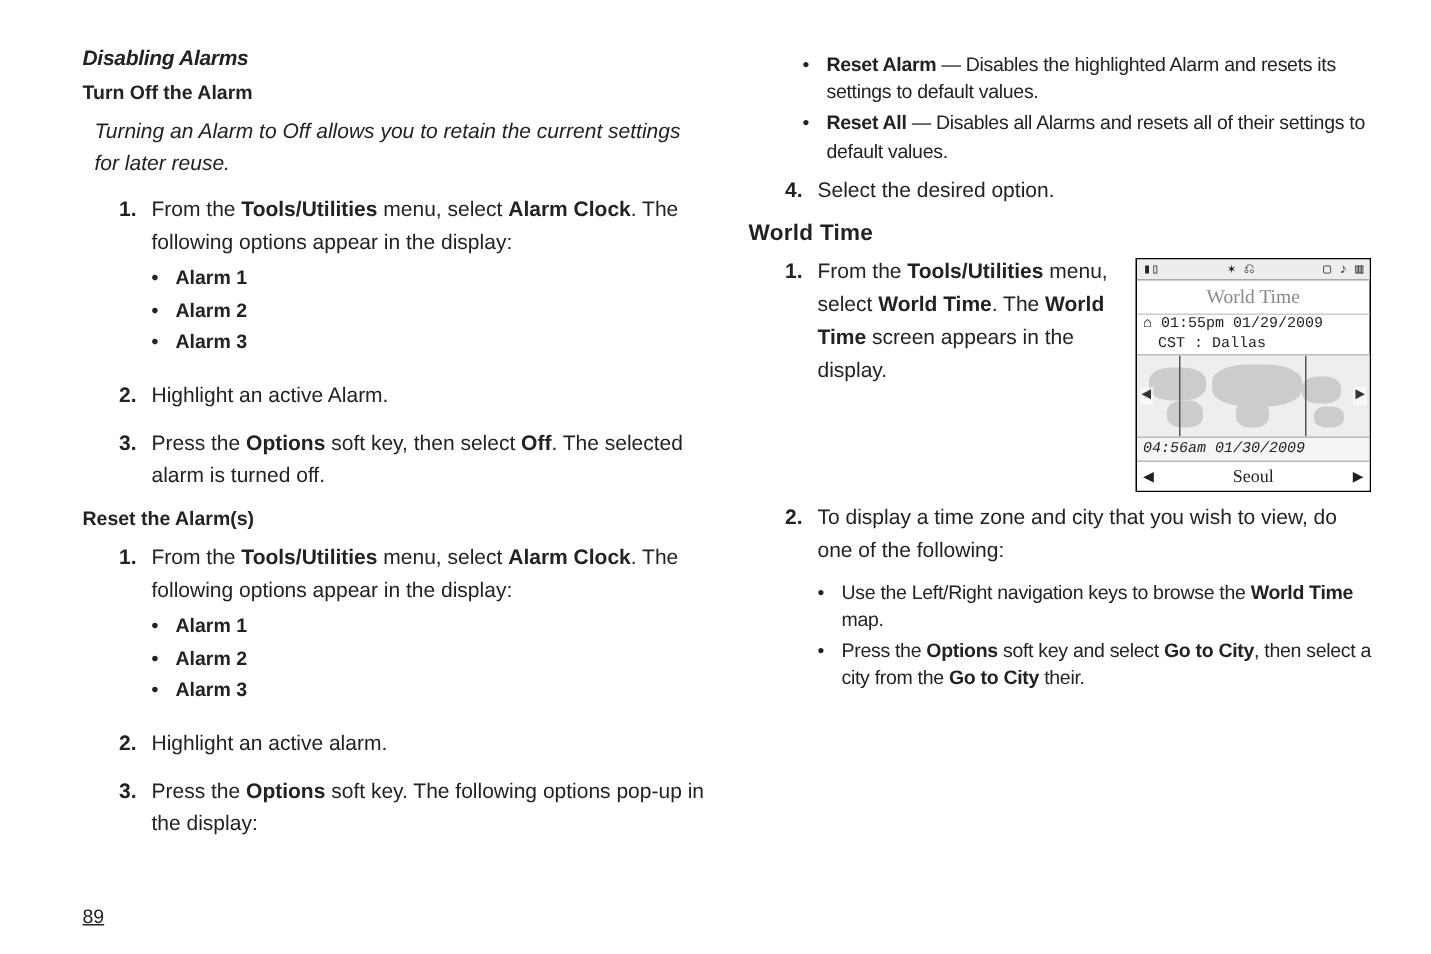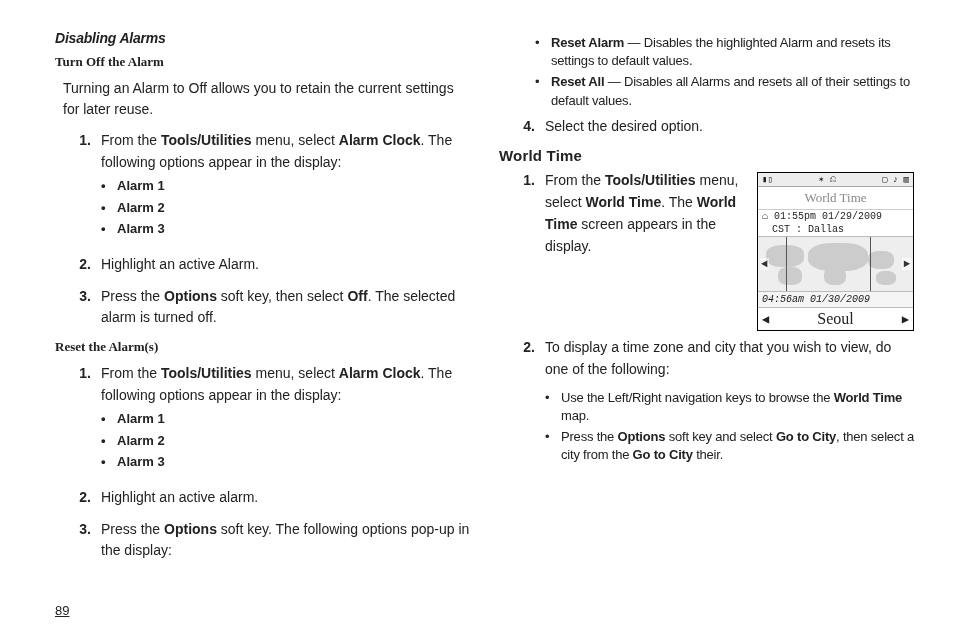--- a/index.html
+++ b/index.html
@@ -28,32 +28,32 @@
     font-style: italic;
     font-weight: bold;
     font-size: 14px;
     margin: 0 0 8px 0;
     letter-spacing: -0.2px;
   }
   .h-sub {
     font-weight: bold;
     font-size: 13px;
     margin: 0 0 8px 0;
-    font-family: Liberation Serif, serif;
   }
   .h-section {
     font-weight: bold;
     font-size: 15px;
     letter-spacing: 0.2px;
     margin: 8px 0 6px 0;
     font-family: Arial, Helvetica, sans-serif;
   }
   p {
     margin: 0 0 10px 0;
     line-height: 1.5;
+    font-style: italic;
   }
   .indent {
     padding-left: 8px;
   }
   ol.num {
     list-style: none;
     padding: 0;
     margin: 0;
   }
   ol.num > li {
@@ -168,21 +168,21 @@
     font-size: 10px;
     border-bottom: 1px solid #bbb;
     font-style: italic;
   }
   .device .city {
     background: #fff;
     font-size: 12px;
   }
   .device .city .mid {
     font-family: "Comic Sans MS", cursive;
-    font-size: 16px;
+    font-size: 12px;
   }
   .device .soft {
     background: #3a3a3a;
     color: #fff;
     font-size: 11px;
     padding: 2px 4px;
   }
   .clearfix::after { content: ""; display: table; clear: both; }
 </style>
 </head>

